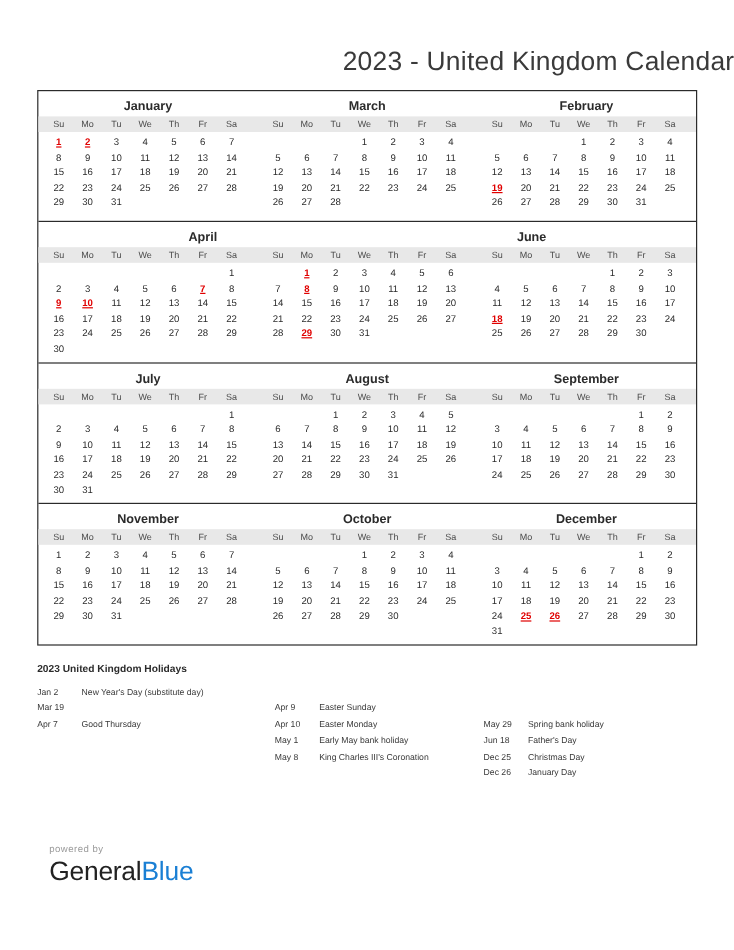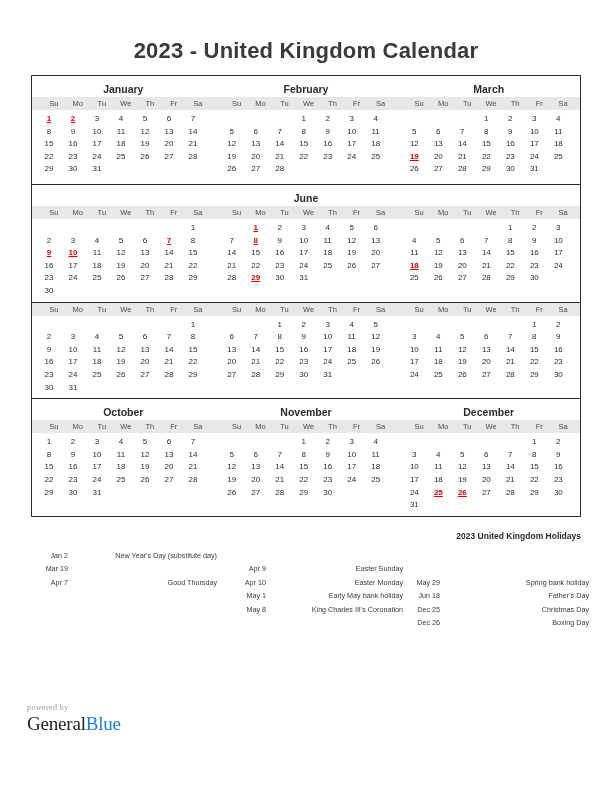--- a/index.html
+++ b/index.html
@@ -9,23 +9,23 @@
     background: #ffffff;
     font-family: "Liberation Sans", sans-serif;
     color: #333333;
   }
   .page {
     position: relative;
     width: 612px; height: 792px;
     background: #ffffff;
   }
   .title {
-    text-align: center;
+    text-align: right;
     font-size: 22px;
-    font-weight: bold;
+    font-weight: normal;
     color: #3a3a3a;
     letter-spacing: 0.2px;
     padding-top: 38px;
     padding-bottom: 11px;
   }
   .cal-frame {
     margin: 0 31px;
     border: 1px solid #2b2b2b;
     background: #ffffff;
   }
@@ -47,21 +47,20 @@
     color: #2b2b2b;
   }
   .q-dows {
     display: flex;
     background: #e8e8e8;
   }
   .dow-group {
     flex: 1 1 0;
     display: flex;
     padding: 2px 0 2px 0;
-    justify-content: center;
   }
   .dow {
     flex: 0 0 24px;
     text-align: center;
     font-size: 7.5px;
     color: #4a4a4a;
   }
   .dow-group.g1 { padding-left: 5px; }
   .dow-group.g2 { padding-left: 5px; }
   .dow-group.g3 { padding-left: 5px; }
@@ -89,21 +88,20 @@
   }
   .day.empty { color: transparent; }
   .day.holiday {
     color: #e00000;
     font-weight: bold;
     text-decoration: underline;
   }
 
   .holidays {
     margin: 14px 31px 0 31px;
-    text-align: right;
   }
   .holidays-title {
     font-size: 8.5px;
     font-weight: bold;
     color: #2b2b2b;
     margin-bottom: 8px;
   }
   .holiday-cols {
     display: flex;
   }
@@ -117,50 +115,49 @@
     line-height: 13.5px;
     font-size: 7.2px;
     color: #3a3a3a;
   }
   .hrow.spacer { visibility: hidden; }
   .hdate { flex: 0 0 37px; }
   .hname { flex: 1 1 auto; }
 
   .footer {
     position: absolute;
-    left: 27px;
+    left: 41px;
     top: 703px;
-    font-family: Liberation Serif, serif;
   }
   .pb {
     font-size: 8px;
     color: #9a9a9a;
     letter-spacing: 0.4px;
     margin-bottom: 1px;
   }
   .logo {
-    font-size: 19px;
+    font-size: 22px;
     letter-spacing: -0.2px;
   }
   .logo .g { color: #222222; }
   .logo .b { color: #1a7fd4; }
 </style>
 </head>
 <body>
 
 <div class="page">
 
   <div class="title">2023 - United Kingdom Calendar</div>
 
   <div class="cal-frame" id="cal-frame">
       <div class="quarter">
         <div class="q-names">
           <div class="q-name-cell">January</div>
+          <div class="q-name-cell">March</div>
           <div class="q-name-cell">February</div>
-          <div class="q-name-cell">March</div>
         </div>
         <div class="q-dows">
           <div class="dow-group g1">
             <div class="dow">Su</div>
             <div class="dow">Mo</div>
             <div class="dow">Tu</div>
             <div class="dow">We</div>
             <div class="dow">Th</div>
             <div class="dow">Fr</div>
             <div class="dow">Sa</div>
@@ -293,20 +290,21 @@
             <div class="day">28</div>
             <div class="day">29</div>
             <div class="day">30</div>
             <div class="day">31</div>
             <div class="day empty">&nbsp;</div>
           </div>
         </div>
       </div>
       <div class="quarter">
         <div class="q-names">
+          <div class="q-name-cell">April</div>
           <div class="q-name-cell">June</div>
         </div>
         <div class="q-dows">
           <div class="dow-group g1">
             <div class="dow">Su</div>
             <div class="dow">Mo</div>
             <div class="dow">Tu</div>
             <div class="dow">We</div>
             <div class="dow">Th</div>
             <div class="dow">Fr</div>
@@ -442,178 +440,183 @@
             <div class="day">22</div>
             <div class="day">23</div>
             <div class="day">24</div>
             <div class="day">25</div>
             <div class="day">26</div>
             <div class="day">27</div>
             <div class="day">28</div>
             <div class="day">29</div>
             <div class="day">30</div>
             <div class="day empty">&nbsp;</div>
-          </div>
-        </div>
-      </div>
-      <div class="quarter">
-        <div class="q-dows">
-          <div class="dow-group g1">
-            <div class="dow">Su</div>
-            <div class="dow">Mo</div>
-            <div class="dow">Tu</div>
-            <div class="dow">We</div>
-            <div class="dow">Th</div>
-            <div class="dow">Fr</div>
-            <div class="dow">Sa</div>
-          </div>
-          <div class="dow-group g2">
-            <div class="dow">Su</div>
-            <div class="dow">Mo</div>
-            <div class="dow">Tu</div>
-            <div class="dow">We</div>
-            <div class="dow">Th</div>
-            <div class="dow">Fr</div>
-            <div class="dow">Sa</div>
-          </div>
-          <div class="dow-group g3">
-            <div class="dow">Su</div>
-            <div class="dow">Mo</div>
-            <div class="dow">Tu</div>
-            <div class="dow">We</div>
-            <div class="dow">Th</div>
-            <div class="dow">Fr</div>
-            <div class="dow">Sa</div>
-          </div>
-        </div>
-        <div class="q-body">
-          <div class="month-grid">
-            <div class="day empty">&nbsp;</div>
-            <div class="day empty">&nbsp;</div>
-            <div class="day empty">&nbsp;</div>
-            <div class="day empty">&nbsp;</div>
-            <div class="day empty">&nbsp;</div>
-            <div class="day empty">&nbsp;</div>
-            <div class="day">1</div>
-            <div class="day">2</div>
-            <div class="day">3</div>
-            <div class="day">4</div>
-            <div class="day">5</div>
-            <div class="day">6</div>
-            <div class="day">7</div>
-            <div class="day">8</div>
-            <div class="day">9</div>
-            <div class="day">10</div>
-            <div class="day">11</div>
-            <div class="day">12</div>
-            <div class="day">13</div>
-            <div class="day">14</div>
-            <div class="day">15</div>
-            <div class="day">16</div>
-            <div class="day">17</div>
-            <div class="day">18</div>
-            <div class="day">19</div>
-            <div class="day">20</div>
-            <div class="day">21</div>
-            <div class="day">22</div>
-            <div class="day">23</div>
-            <div class="day">24</div>
-            <div class="day">25</div>
-            <div class="day">26</div>
-            <div class="day">27</div>
-            <div class="day">28</div>
-            <div class="day">29</div>
-            <div class="day">30</div>
-            <div class="day">31</div>
-            <div class="day empty">&nbsp;</div>
-            <div class="day empty">&nbsp;</div>
-            <div class="day empty">&nbsp;</div>
-            <div class="day empty">&nbsp;</div>
-            <div class="day empty">&nbsp;</div>
-          </div>
-          <div class="month-grid">
-            <div class="day empty">&nbsp;</div>
-            <div class="day empty">&nbsp;</div>
-            <div class="day">1</div>
-            <div class="day">2</div>
-            <div class="day">3</div>
-            <div class="day">4</div>
-            <div class="day">5</div>
-            <div class="day">6</div>
-            <div class="day">7</div>
-            <div class="day">8</div>
-            <div class="day">9</div>
-            <div class="day">10</div>
-            <div class="day">11</div>
-            <div class="day">12</div>
-            <div class="day">13</div>
-            <div class="day">14</div>
-            <div class="day">15</div>
-            <div class="day">16</div>
-            <div class="day">17</div>
-            <div class="day">18</div>
-            <div class="day">19</div>
-            <div class="day">20</div>
-            <div class="day">21</div>
-            <div class="day">22</div>
-            <div class="day">23</div>
-            <div class="day">24</div>
-            <div class="day">25</div>
-            <div class="day">26</div>
-            <div class="day">27</div>
-            <div class="day">28</div>
-            <div class="day">29</div>
-            <div class="day">30</div>
-            <div class="day">31</div>
-            <div class="day empty">&nbsp;</div>
-            <div class="day empty">&nbsp;</div>
-          </div>
-          <div class="month-grid">
-            <div class="day empty">&nbsp;</div>
-            <div class="day empty">&nbsp;</div>
-            <div class="day empty">&nbsp;</div>
-            <div class="day empty">&nbsp;</div>
-            <div class="day empty">&nbsp;</div>
-            <div class="day">1</div>
-            <div class="day">2</div>
-            <div class="day">3</div>
-            <div class="day">4</div>
-            <div class="day">5</div>
-            <div class="day">6</div>
-            <div class="day">7</div>
-            <div class="day">8</div>
-            <div class="day">9</div>
-            <div class="day">10</div>
-            <div class="day">11</div>
-            <div class="day">12</div>
-            <div class="day">13</div>
-            <div class="day">14</div>
-            <div class="day">15</div>
-            <div class="day">16</div>
-            <div class="day">17</div>
-            <div class="day">18</div>
-            <div class="day">19</div>
-            <div class="day">20</div>
-            <div class="day">21</div>
-            <div class="day">22</div>
-            <div class="day">23</div>
-            <div class="day">24</div>
-            <div class="day">25</div>
-            <div class="day">26</div>
-            <div class="day">27</div>
-            <div class="day">28</div>
-            <div class="day">29</div>
-            <div class="day">30</div>
           </div>
         </div>
       </div>
       <div class="quarter">
         <div class="q-names">
+          <div class="q-name-cell">July</div>
+          <div class="q-name-cell">August</div>
+          <div class="q-name-cell">September</div>
+        </div>
+        <div class="q-dows">
+          <div class="dow-group g1">
+            <div class="dow">Su</div>
+            <div class="dow">Mo</div>
+            <div class="dow">Tu</div>
+            <div class="dow">We</div>
+            <div class="dow">Th</div>
+            <div class="dow">Fr</div>
+            <div class="dow">Sa</div>
+          </div>
+          <div class="dow-group g2">
+            <div class="dow">Su</div>
+            <div class="dow">Mo</div>
+            <div class="dow">Tu</div>
+            <div class="dow">We</div>
+            <div class="dow">Th</div>
+            <div class="dow">Fr</div>
+            <div class="dow">Sa</div>
+          </div>
+          <div class="dow-group g3">
+            <div class="dow">Su</div>
+            <div class="dow">Mo</div>
+            <div class="dow">Tu</div>
+            <div class="dow">We</div>
+            <div class="dow">Th</div>
+            <div class="dow">Fr</div>
+            <div class="dow">Sa</div>
+          </div>
+        </div>
+        <div class="q-body">
+          <div class="month-grid">
+            <div class="day empty">&nbsp;</div>
+            <div class="day empty">&nbsp;</div>
+            <div class="day empty">&nbsp;</div>
+            <div class="day empty">&nbsp;</div>
+            <div class="day empty">&nbsp;</div>
+            <div class="day empty">&nbsp;</div>
+            <div class="day">1</div>
+            <div class="day">2</div>
+            <div class="day">3</div>
+            <div class="day">4</div>
+            <div class="day">5</div>
+            <div class="day">6</div>
+            <div class="day">7</div>
+            <div class="day">8</div>
+            <div class="day">9</div>
+            <div class="day">10</div>
+            <div class="day">11</div>
+            <div class="day">12</div>
+            <div class="day">13</div>
+            <div class="day">14</div>
+            <div class="day">15</div>
+            <div class="day">16</div>
+            <div class="day">17</div>
+            <div class="day">18</div>
+            <div class="day">19</div>
+            <div class="day">20</div>
+            <div class="day">21</div>
+            <div class="day">22</div>
+            <div class="day">23</div>
+            <div class="day">24</div>
+            <div class="day">25</div>
+            <div class="day">26</div>
+            <div class="day">27</div>
+            <div class="day">28</div>
+            <div class="day">29</div>
+            <div class="day">30</div>
+            <div class="day">31</div>
+            <div class="day empty">&nbsp;</div>
+            <div class="day empty">&nbsp;</div>
+            <div class="day empty">&nbsp;</div>
+            <div class="day empty">&nbsp;</div>
+            <div class="day empty">&nbsp;</div>
+          </div>
+          <div class="month-grid">
+            <div class="day empty">&nbsp;</div>
+            <div class="day empty">&nbsp;</div>
+            <div class="day">1</div>
+            <div class="day">2</div>
+            <div class="day">3</div>
+            <div class="day">4</div>
+            <div class="day">5</div>
+            <div class="day">6</div>
+            <div class="day">7</div>
+            <div class="day">8</div>
+            <div class="day">9</div>
+            <div class="day">10</div>
+            <div class="day">11</div>
+            <div class="day">12</div>
+            <div class="day">13</div>
+            <div class="day">14</div>
+            <div class="day">15</div>
+            <div class="day">16</div>
+            <div class="day">17</div>
+            <div class="day">18</div>
+            <div class="day">19</div>
+            <div class="day">20</div>
+            <div class="day">21</div>
+            <div class="day">22</div>
+            <div class="day">23</div>
+            <div class="day">24</div>
+            <div class="day">25</div>
+            <div class="day">26</div>
+            <div class="day">27</div>
+            <div class="day">28</div>
+            <div class="day">29</div>
+            <div class="day">30</div>
+            <div class="day">31</div>
+            <div class="day empty">&nbsp;</div>
+            <div class="day empty">&nbsp;</div>
+          </div>
+          <div class="month-grid">
+            <div class="day empty">&nbsp;</div>
+            <div class="day empty">&nbsp;</div>
+            <div class="day empty">&nbsp;</div>
+            <div class="day empty">&nbsp;</div>
+            <div class="day empty">&nbsp;</div>
+            <div class="day">1</div>
+            <div class="day">2</div>
+            <div class="day">3</div>
+            <div class="day">4</div>
+            <div class="day">5</div>
+            <div class="day">6</div>
+            <div class="day">7</div>
+            <div class="day">8</div>
+            <div class="day">9</div>
+            <div class="day">10</div>
+            <div class="day">11</div>
+            <div class="day">12</div>
+            <div class="day">13</div>
+            <div class="day">14</div>
+            <div class="day">15</div>
+            <div class="day">16</div>
+            <div class="day">17</div>
+            <div class="day">18</div>
+            <div class="day">19</div>
+            <div class="day">20</div>
+            <div class="day">21</div>
+            <div class="day">22</div>
+            <div class="day">23</div>
+            <div class="day">24</div>
+            <div class="day">25</div>
+            <div class="day">26</div>
+            <div class="day">27</div>
+            <div class="day">28</div>
+            <div class="day">29</div>
+            <div class="day">30</div>
+          </div>
+        </div>
+      </div>
+      <div class="quarter">
+        <div class="q-names">
+          <div class="q-name-cell">November</div>
           <div class="q-name-cell">October</div>
-          <div class="q-name-cell">November</div>
           <div class="q-name-cell">December</div>
         </div>
         <div class="q-dows">
           <div class="dow-group g1">
             <div class="dow">Su</div>
             <div class="dow">Mo</div>
             <div class="dow">Tu</div>
             <div class="dow">We</div>
             <div class="dow">Th</div>
             <div class="dow">Fr</div>
@@ -815,21 +818,21 @@
           <div class="hrow">
             <span class="hdate">Jun 18</span>
             <span class="hname">Father's Day</span>
           </div>
           <div class="hrow">
             <span class="hdate">Dec 25</span>
             <span class="hname">Christmas Day</span>
           </div>
           <div class="hrow">
             <span class="hdate">Dec 26</span>
-            <span class="hname">Boxing Day</span>
+            <span class="hname">January Day</span>
           </div>
         </div>
       </div>
   </div>
 
   <div class="footer">
     <div class="pb">powered by</div>
     <div class="logo"><span class="g">General</span><span class="b">Blue</span></div>
   </div>
 

